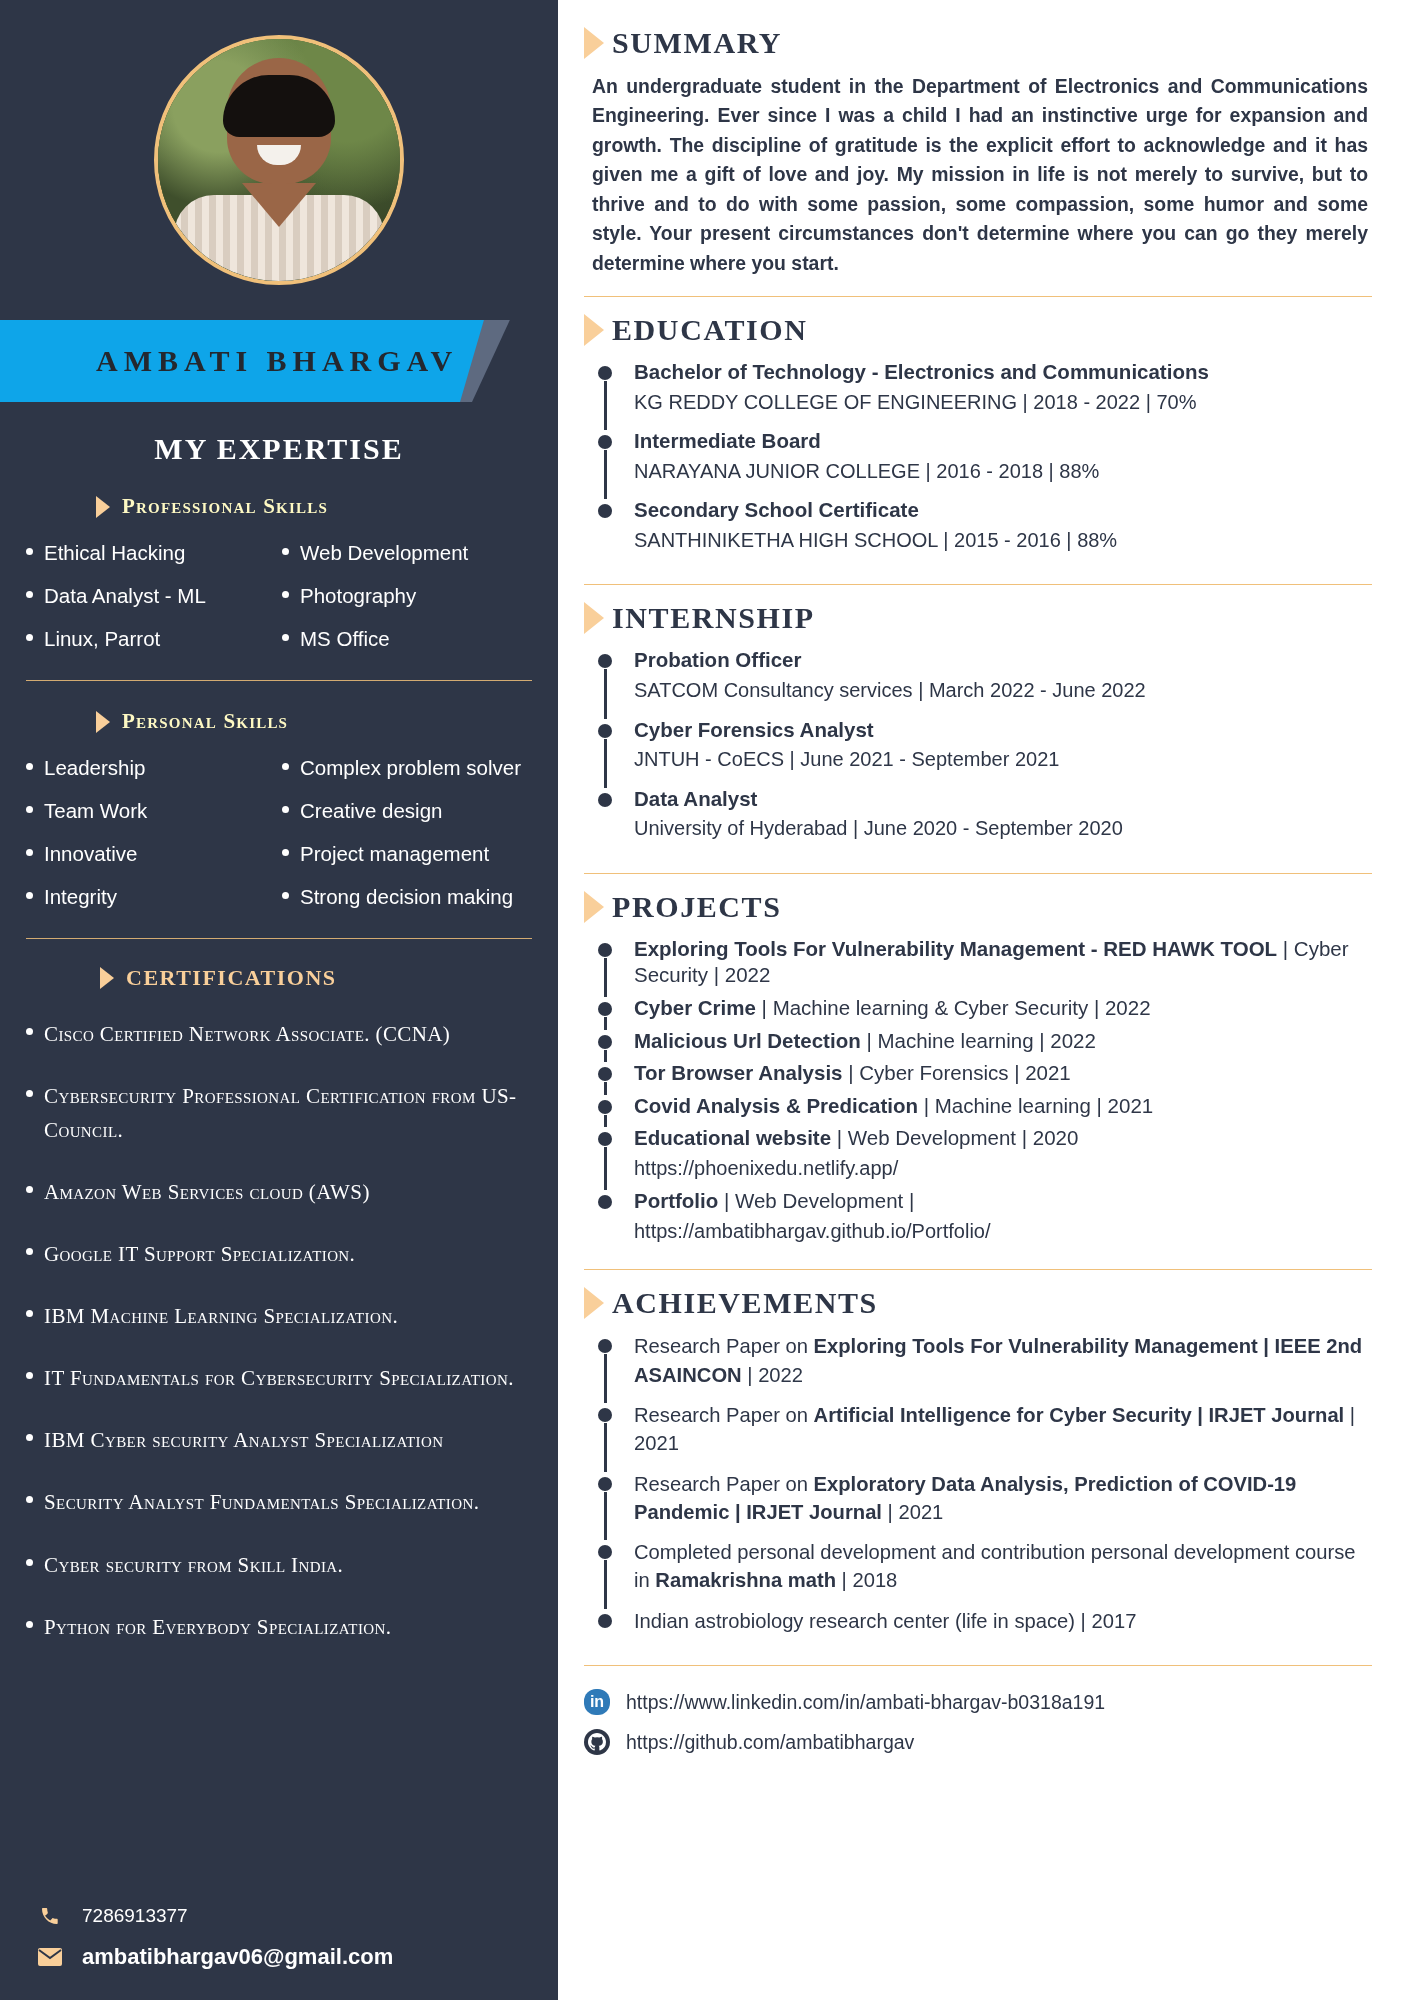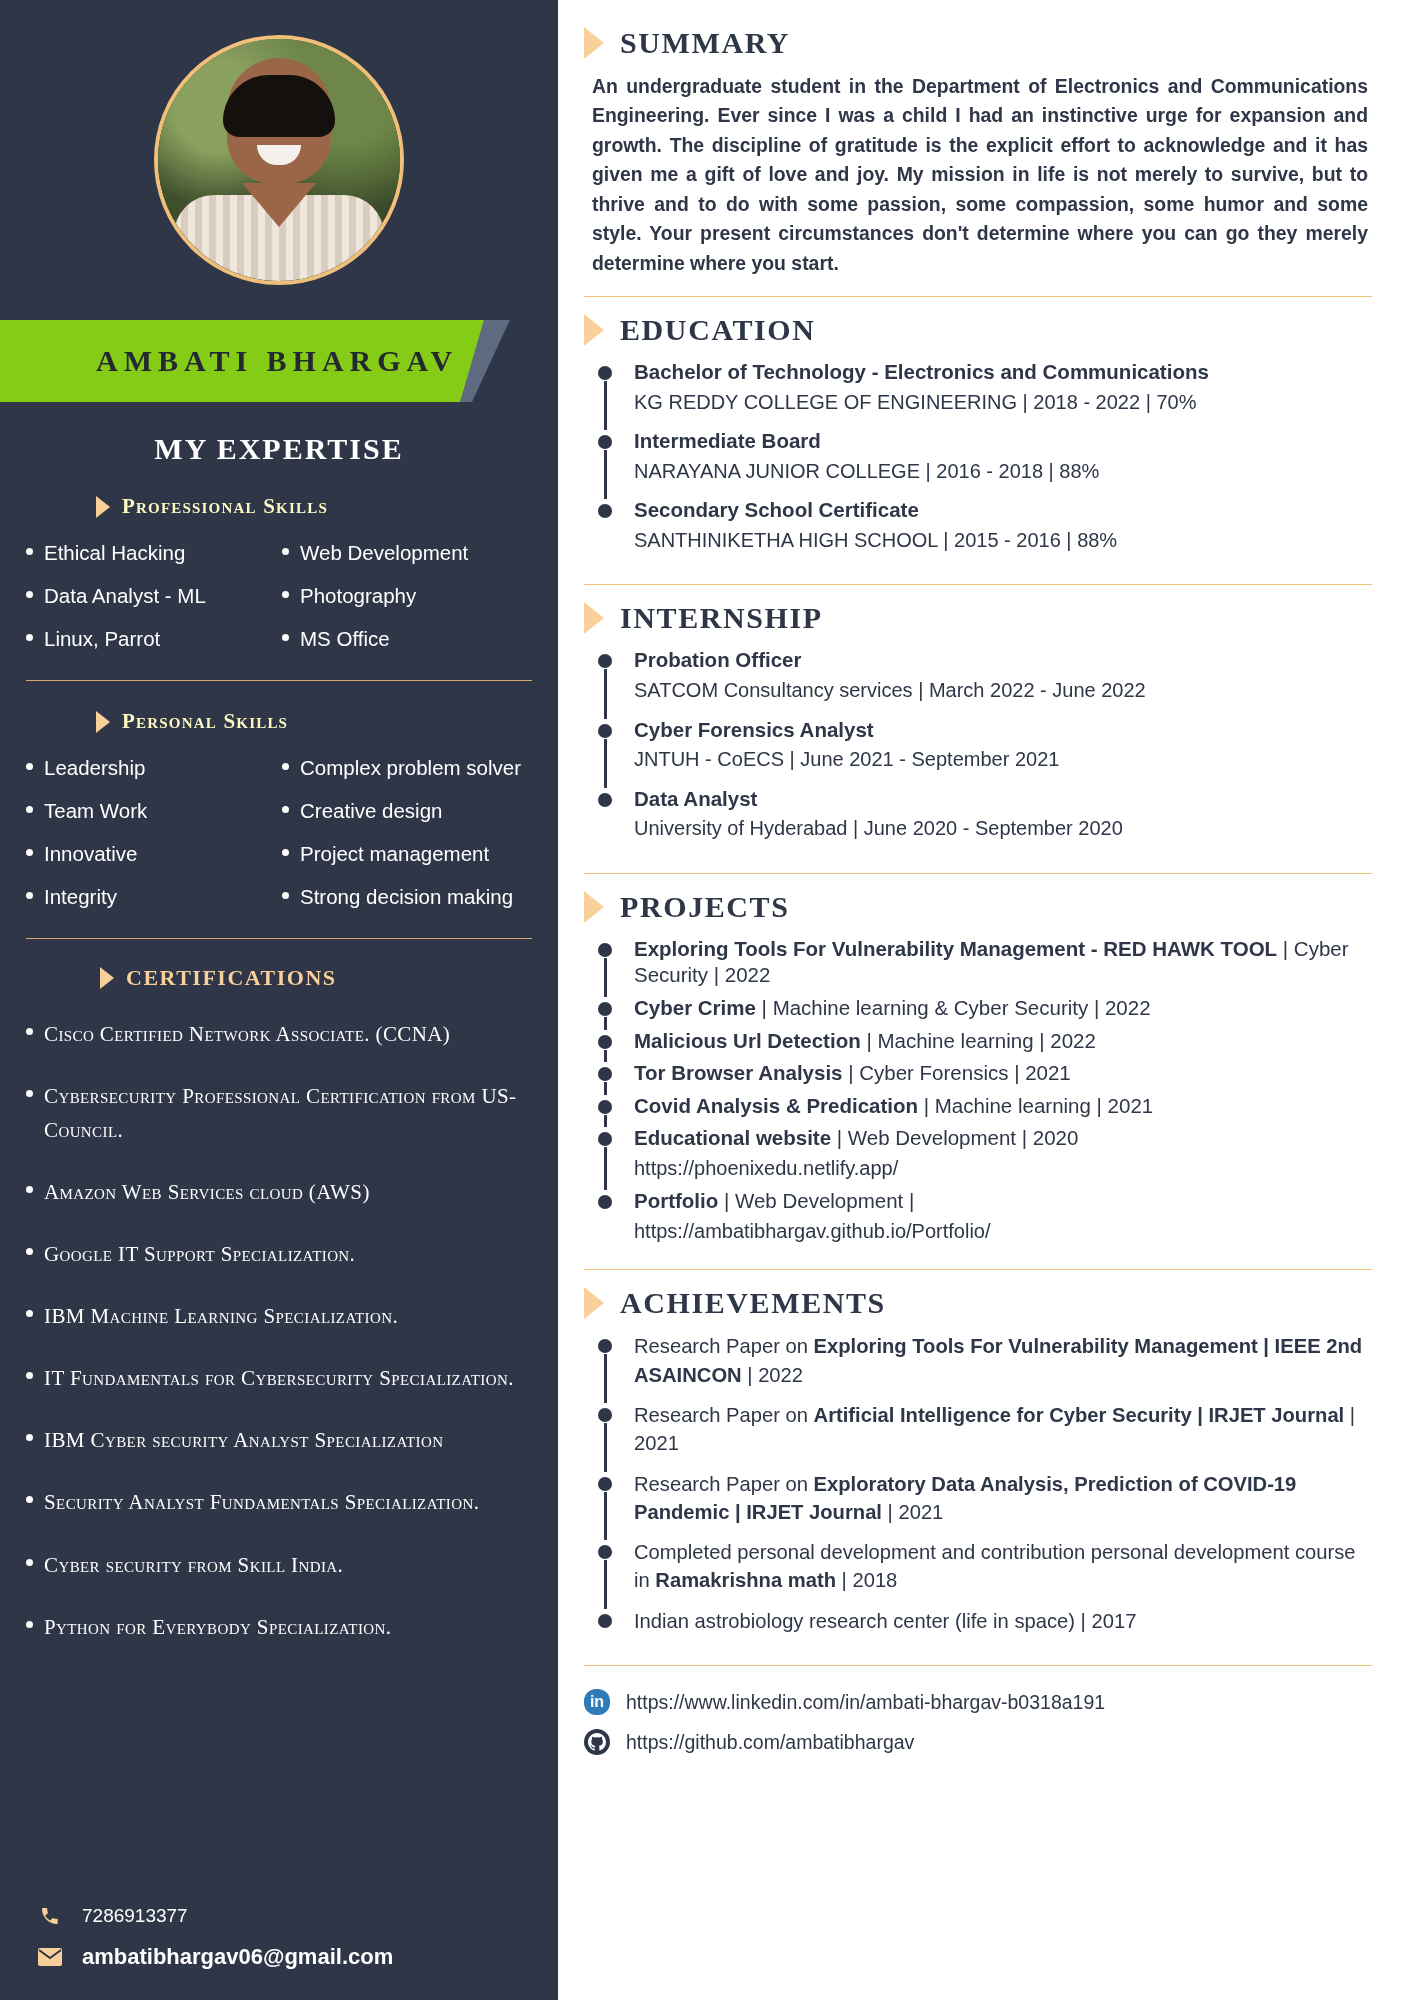--- a/index.html
+++ b/index.html
@@ -80,21 +80,21 @@
     left: 50%; bottom: 54px;
     transform: translate(-50%,0);
     width: 74px; height: 44px;
     background: #9a6647;
     clip-path: polygon(50% 100%, 0 0, 100% 0);
   }
 
   .name-band {
     position: relative;
     height: 82px;
-    background: #84cc16;
+    background: #0ea5e9;
     display: flex;
     align-items: center;
     padding-left: 96px;
   }
   .name-band .name {
     font-family: "Liberation Serif", serif;
     font-size: 30px;
     font-weight: bold;
     letter-spacing: 6px;
     color: #24282f;
@@ -227,21 +227,21 @@
 
   
   .right {
     flex: 1 1 auto;
     padding: 26px 42px 0 26px;
     position: relative;
   }
   .sec-head {
     display: flex;
     align-items: center;
-    gap: 16px;
+    gap: 8px;
     margin-bottom: 12px;
   }
   .sec-head .t {
     font-family: "Liberation Serif", serif;
     font-size: 30px;
     font-weight: bold;
     letter-spacing: 1.6px;
     color: #2e3647;
     font-variant: small-caps;
     text-transform: uppercase;

